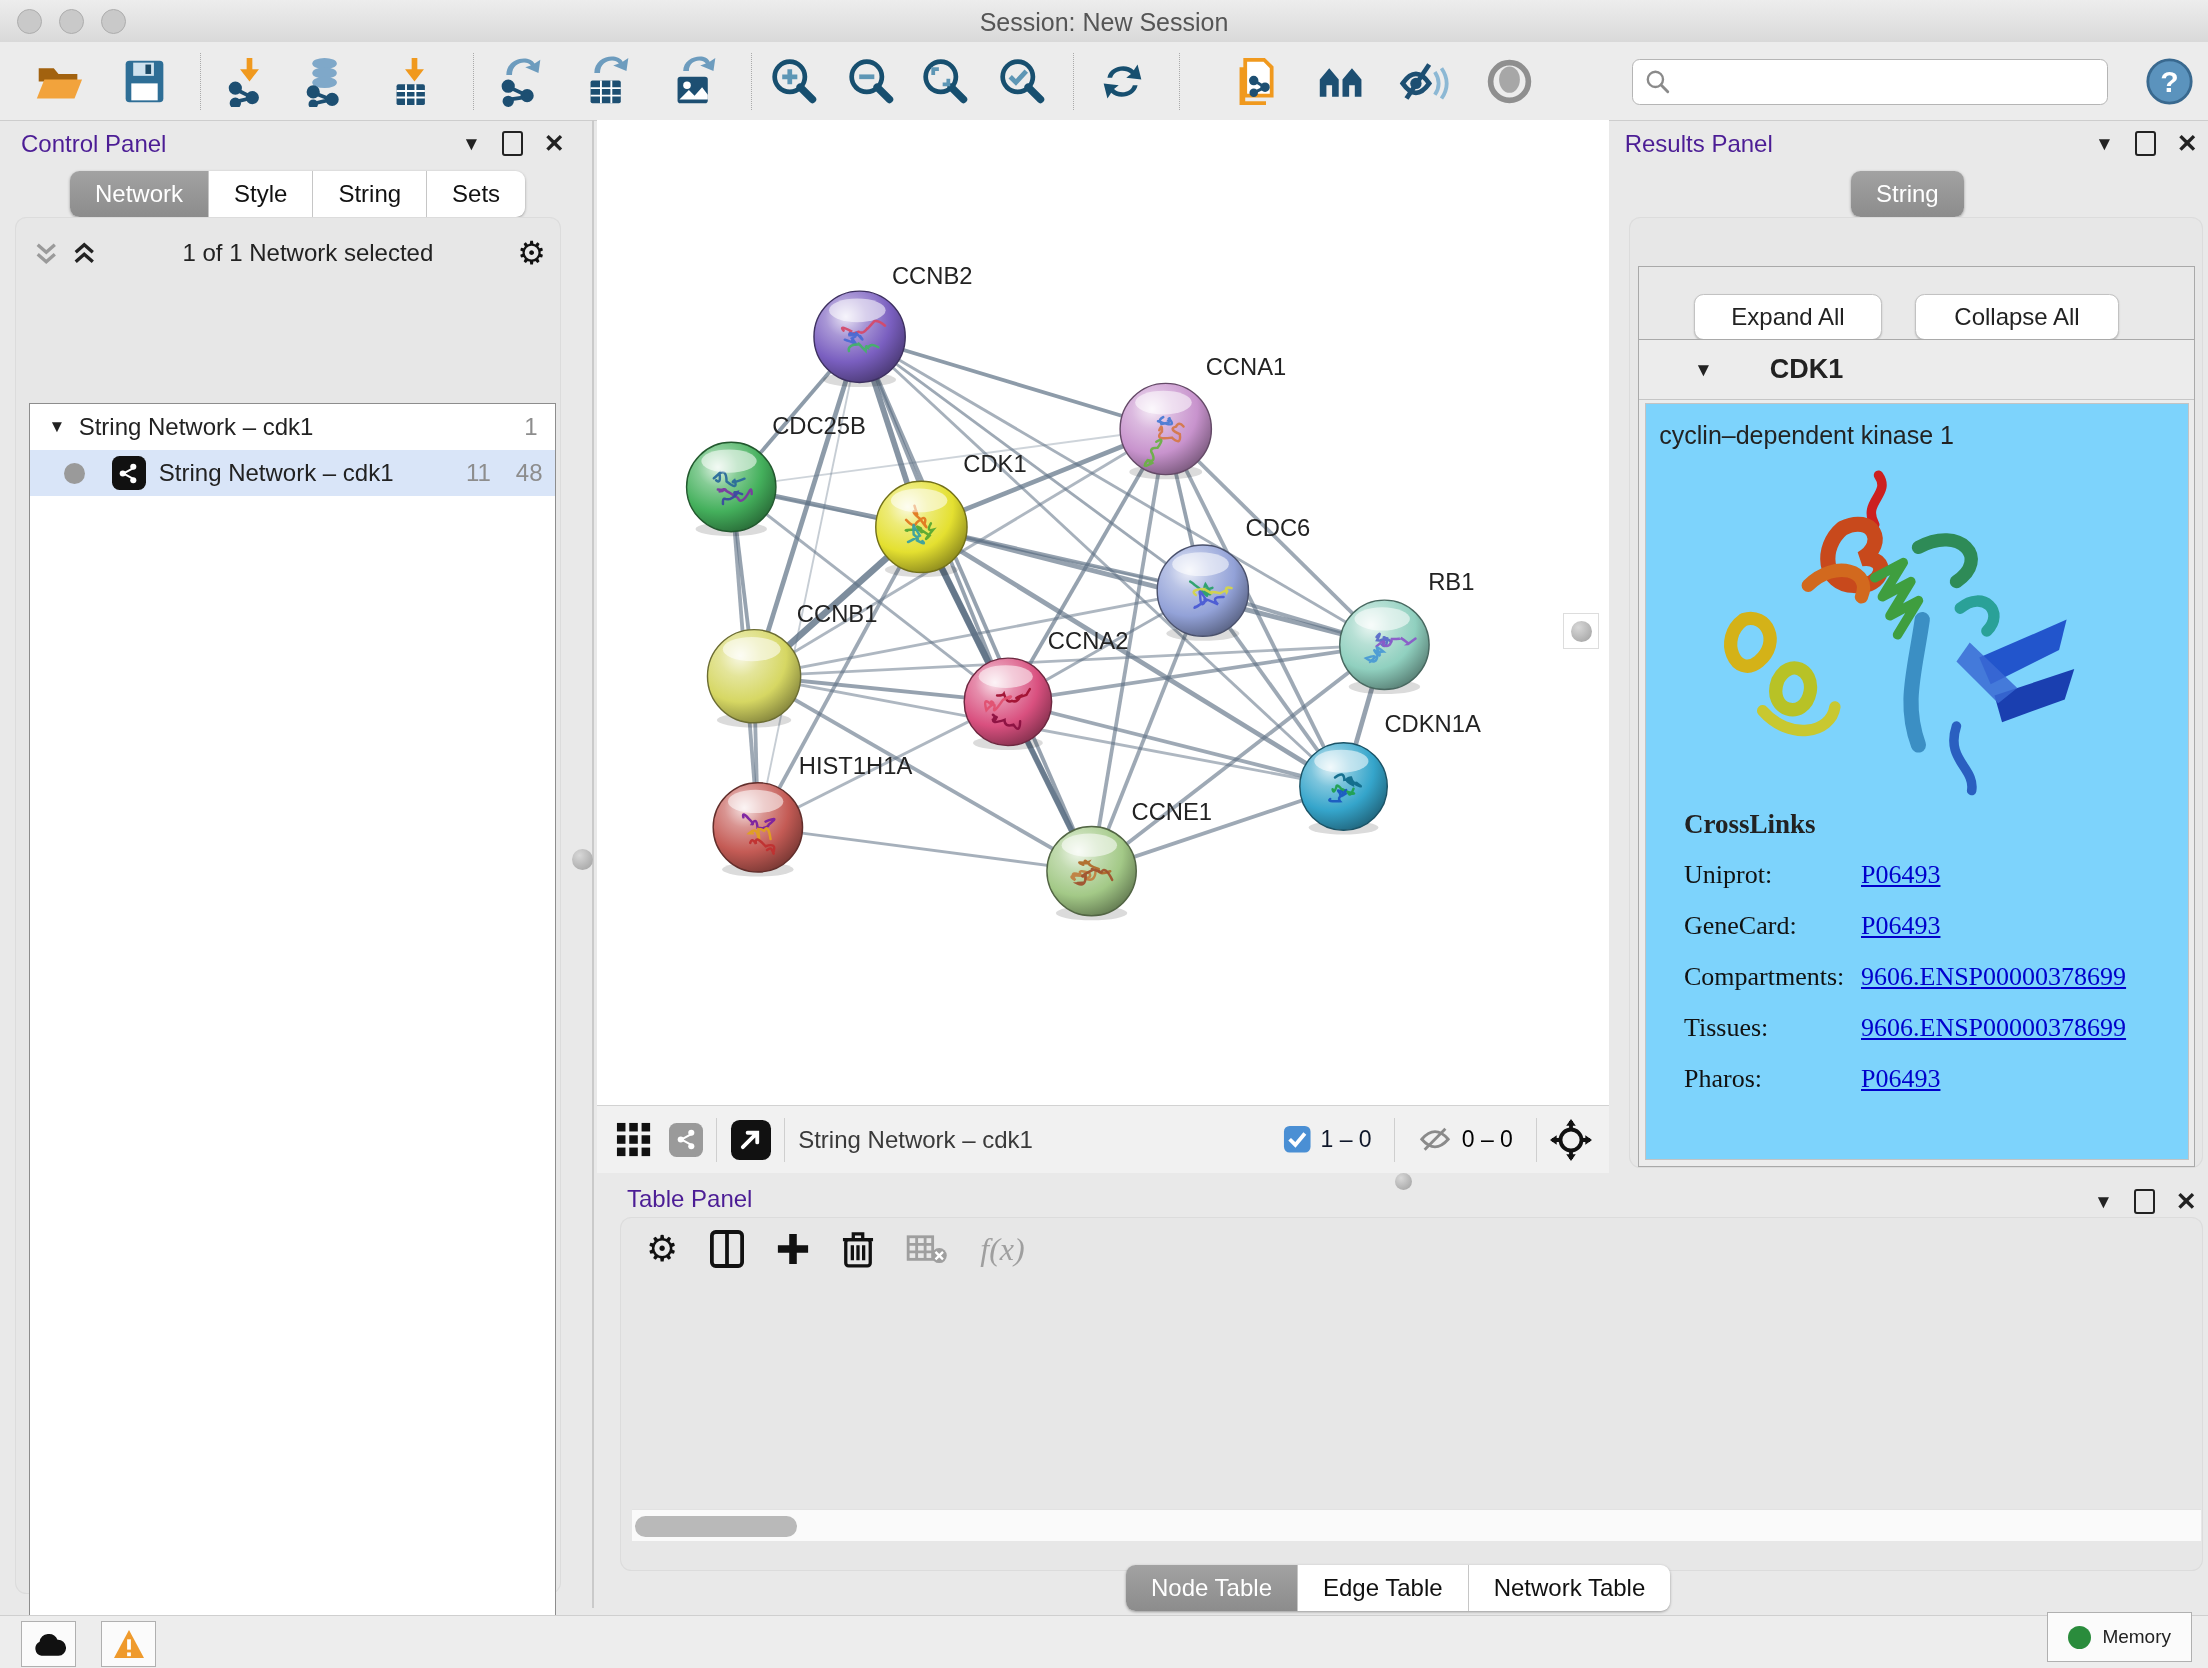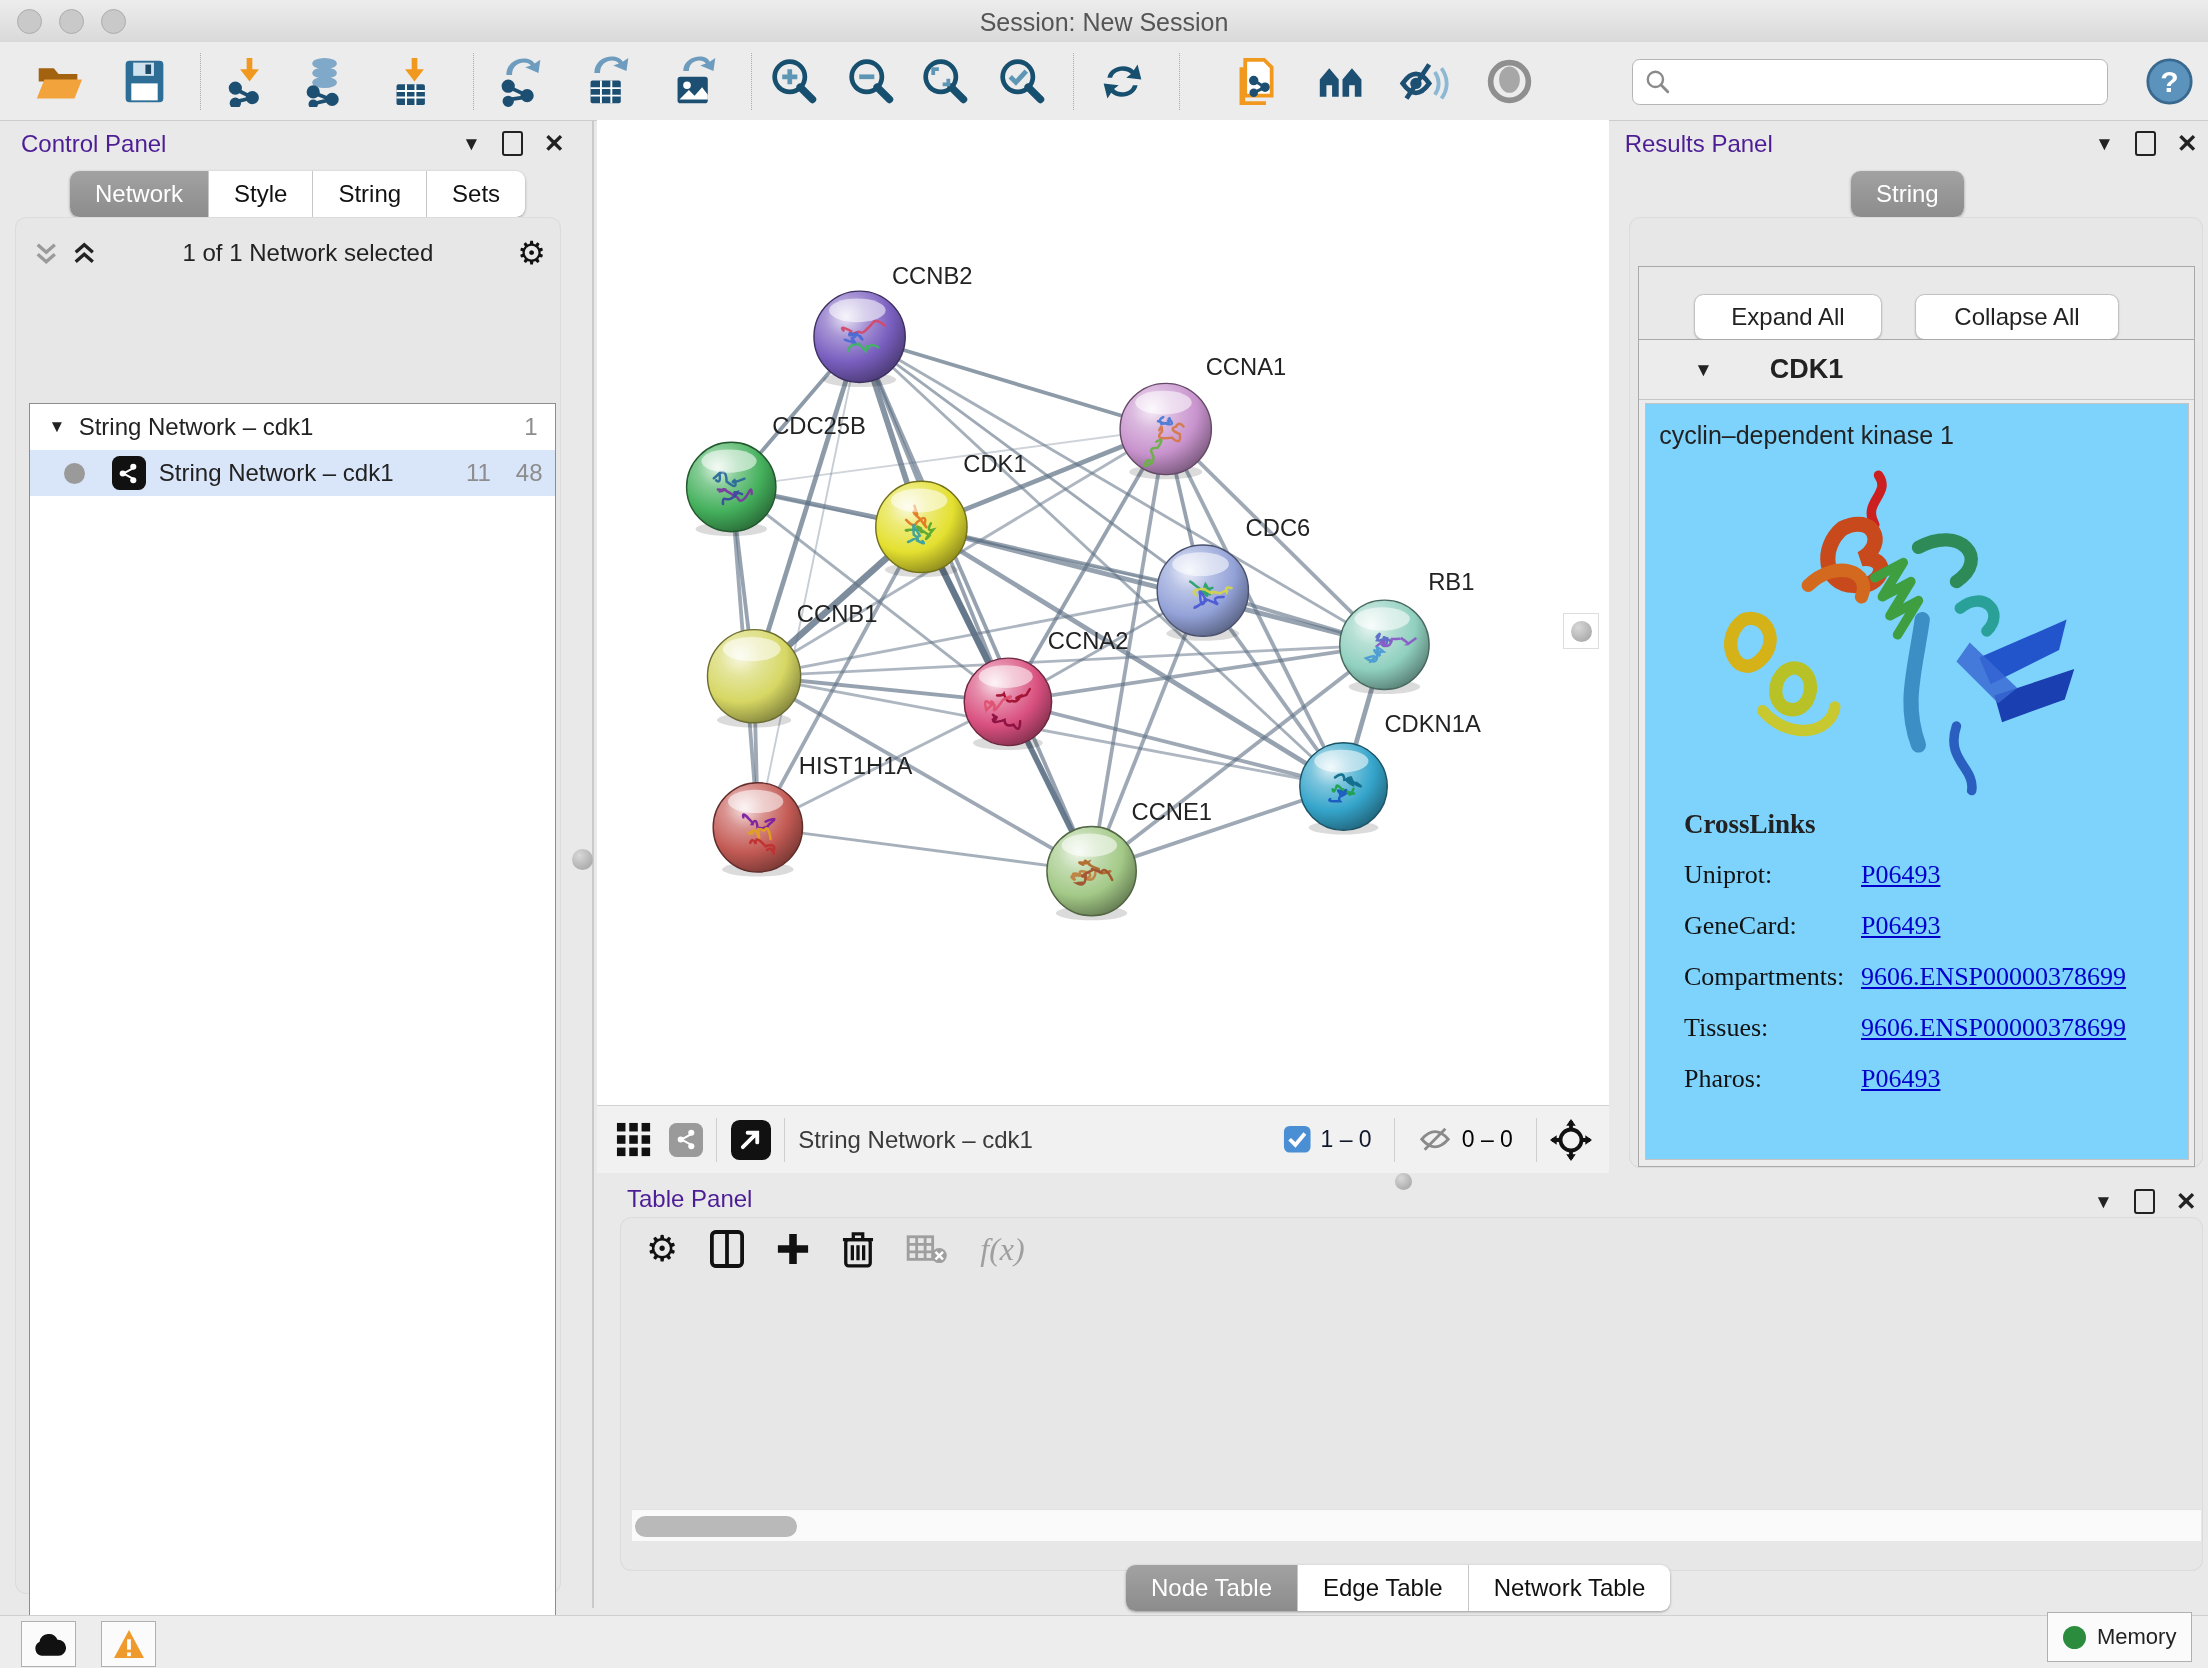--- a/index.html
+++ b/index.html
@@ -48,21 +48,21 @@
   .xlink-label{width:177px;color:#111;}
   .xlink a{color:#0000cc;text-decoration:underline;cursor:pointer;font-size:26px;}
   .serif{font-family:"Liberation Serif",serif;}
   #tscroll{left:632px;top:1509px;width:1569px;height:31px;background:#fafafa;border-top:1px solid #e2e2e2;}
   #tthumb{left:635px;top:1516px;width:162px;height:21px;background:#b9b9b9;border-radius:10.5px;cursor:pointer;}
   
   #statusbar{left:0;top:1615px;width:2208px;height:53px;background:#ededed;border-top:1px solid #cfcfcf;}
   .statbtn{top:1621px;width:53px;height:44px;background:#fbfbfb;border:1.9px solid #b0b0b0;
            display:flex;align-items:center;justify-content:center;cursor:pointer;}
   #memorybtn{left:2047px;top:1612px;width:143px;height:48px;background:#fbfbfb;border:1.9px solid #b0b0b0;
-             display:flex;align-items:center;justify-content:center;gap:11.4px;font-size:22px;cursor:pointer;}
+             display:flex;align-items:center;justify-content:center;gap:11.4px;font-size:19px;cursor:pointer;}
   .dot-handle{border-radius:50%;background:radial-gradient(circle at 35% 30%,#d8d8d8,#9e9e9e);}
   svg{display:block;}
   text{font-family:"Liberation Sans",sans-serif;}
 </style>
 </head>
 <body>
 
 <div id="titlebar" class="abs">
   <div class="traffic abs" style="left:17px"></div>
   <div class="traffic abs" style="left:59px"></div>

